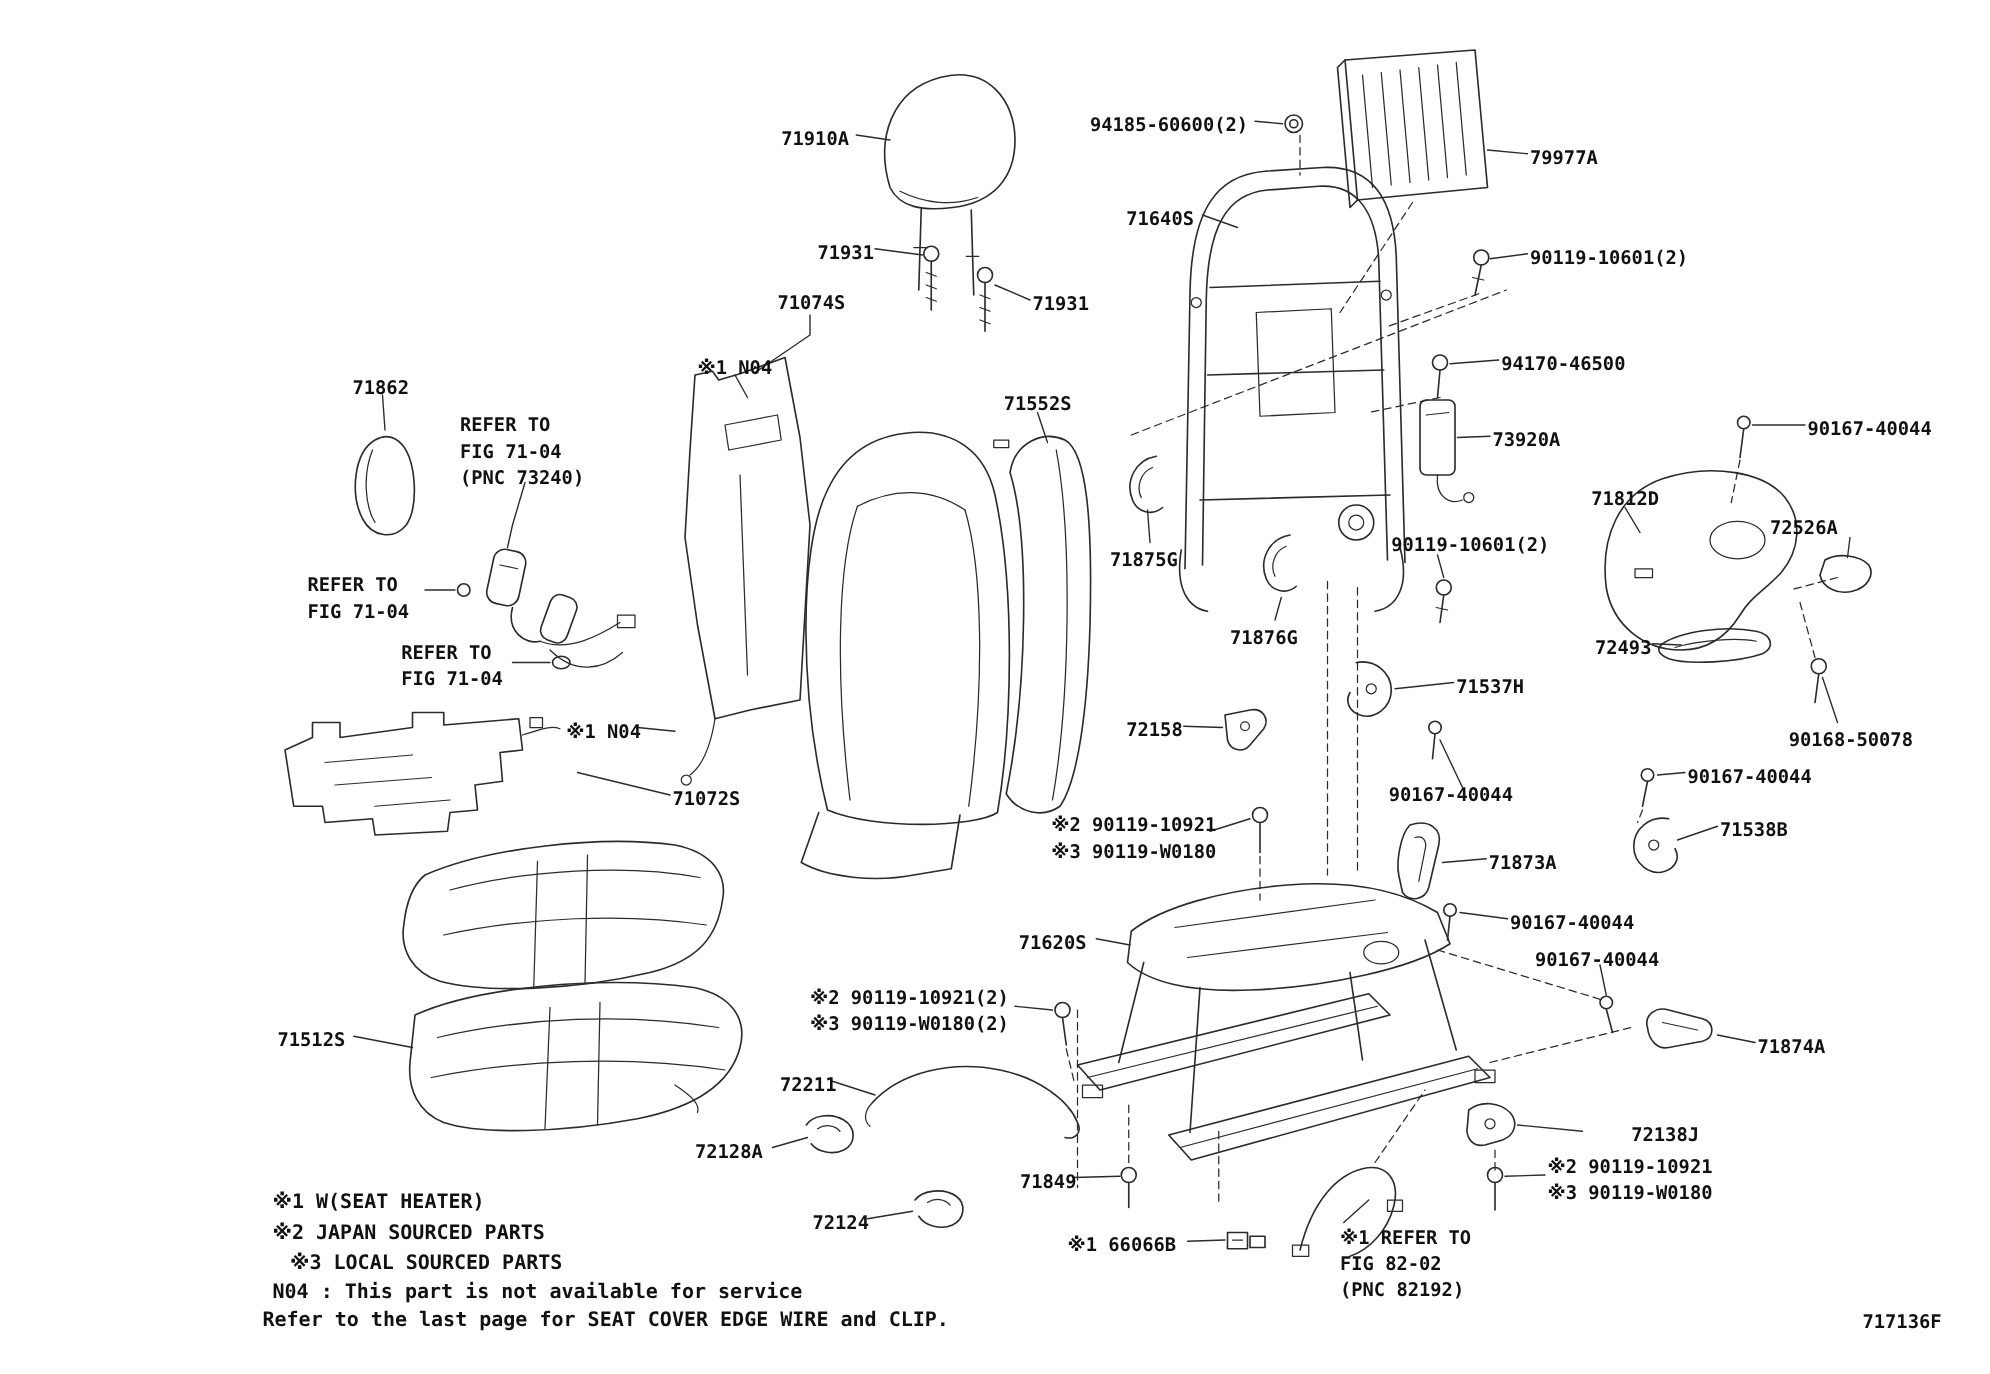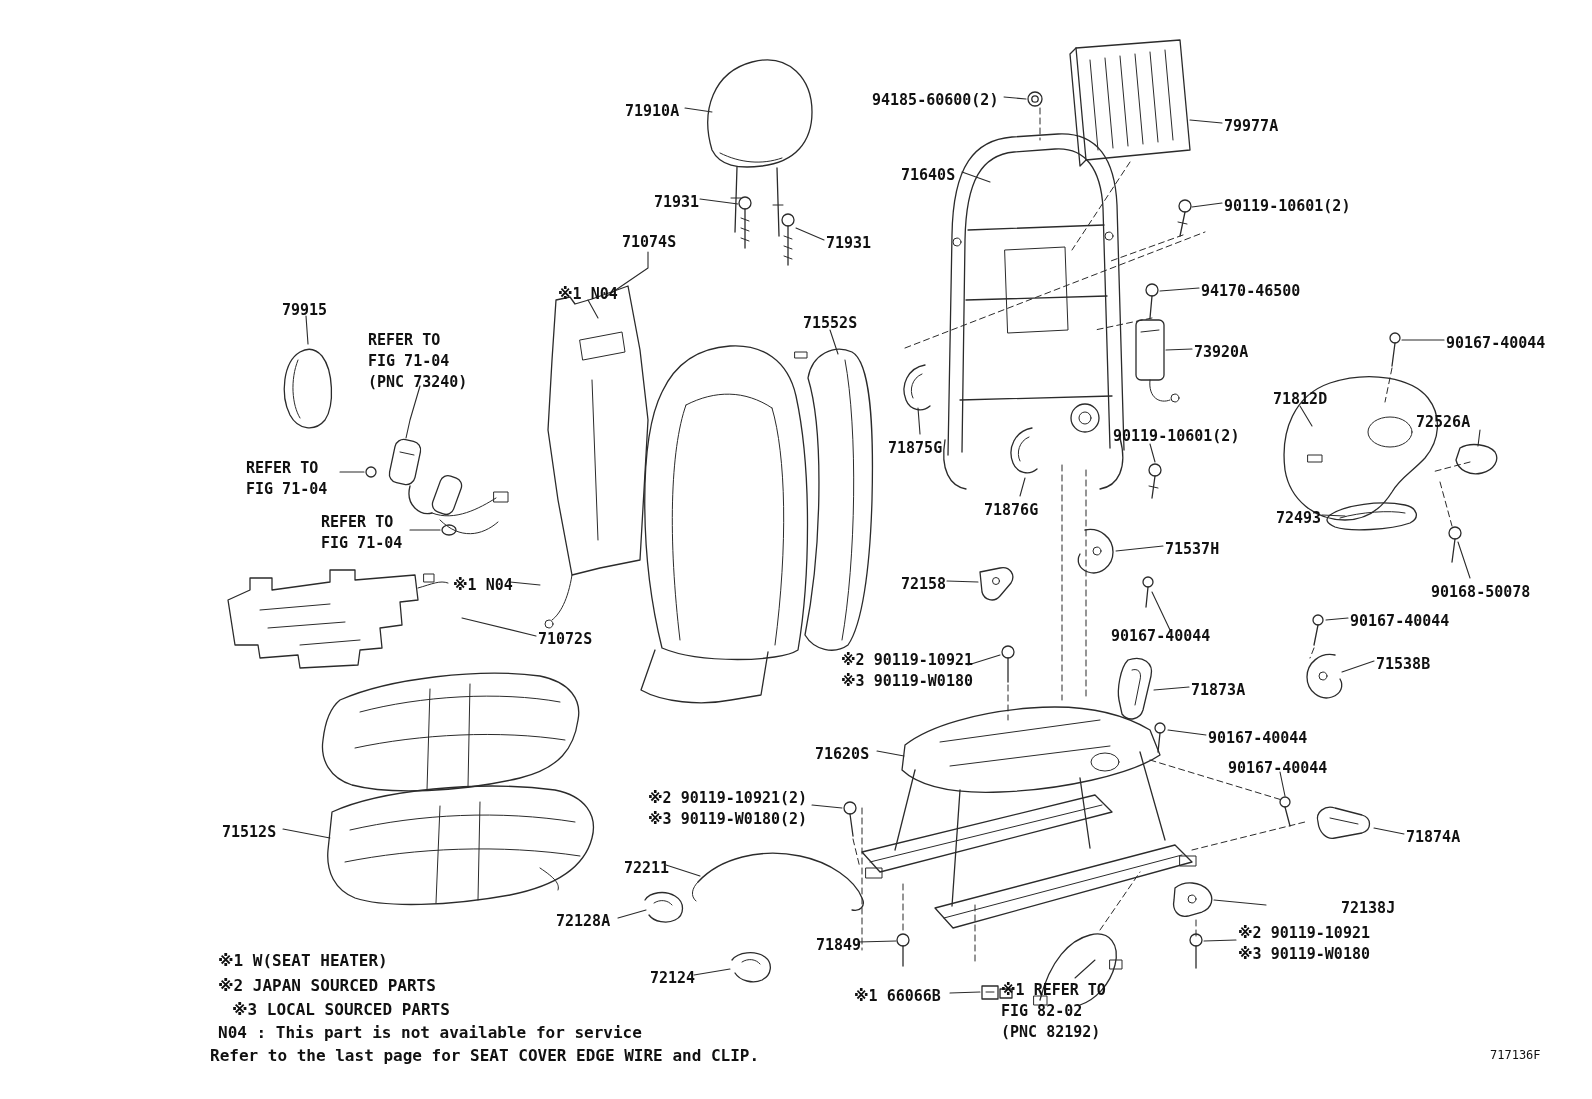--- a/index.html
+++ b/index.html
@@ -2,21 +2,21 @@
 <html><head>
 <meta charset="utf-8">
 <style>
   html,body{margin:0;padding:0;background:#fff;}
   #canvas{position:relative;width:1592px;height:1099px;background:#fff;overflow:hidden;
           font-family:"DejaVu Sans Mono","DejaVu Sans",monospace;}
   #lineart{position:absolute;left:0;top:0;}
   .label{position:absolute;font-weight:bold;font-size:15px;line-height:1.4;color:#111;
          white-space:pre-line;}
   .notes .label{font-size:16px;}
-  .figcode{position:absolute;font-weight:normal;font-size:12px;color:#111;}
+  .figcode{position:absolute;font-weight:bold;font-size:15px;color:#111;}
   svg path,svg line,svg polyline,svg polygon,svg rect,svg circle,svg ellipse{
       fill:none;stroke:#2b2b2b;stroke-width:1.3;stroke-linecap:round;stroke-linejoin:round;}
   svg .thin{stroke-width:1;}
   svg .dash{stroke-width:1;stroke-dasharray:6 4;}
   svg .lead{stroke-width:1.1;}
 </style>
 </head>
 <body>
 
 <div id="canvas">
@@ -366,21 +366,21 @@
   <div class="label" style="left:625px;top:101px">71910A</div>
   <div class="label" style="left:872px;top:90px">94185-60600(2)</div>
   <div class="label" style="left:1224px;top:116px">79977A</div>
   <div class="label" style="left:901px;top:165px">71640S</div>
   <div class="label" style="left:654px;top:192px">71931</div>
   <div class="label" style="left:1224px;top:196px">90119-10601(2)</div>
   <div class="label" style="left:622px;top:232px">71074S</div>
   <div class="label" style="left:826px;top:233px">71931</div>
   <div class="label" style="left:558px;top:284px">※1 N04</div>
   <div class="label" style="left:1201px;top:281px">94170-46500</div>
-  <div class="label" style="left:282px;top:300px">79915</div>
+  <div class="label" style="left:282px;top:300px">71862</div>
   <div class="label" style="left:803px;top:313px">71552S</div>
   <div class="label" style="left:368px;top:330px">REFER TO
 FIG 71-04
 (PNC 73240)</div>
   <div class="label" style="left:1194px;top:342px">73920A</div>
   <div class="label" style="left:1446px;top:333px">90167-40044</div>
   <div class="label" style="left:1273px;top:389px">71812D</div>
   <div class="label" style="left:1416px;top:412px">72526A</div>
   <div class="label" style="left:888px;top:438px">71875G</div>
   <div class="label" style="left:1113px;top:426px">90119-10601(2)</div>
@@ -403,27 +403,27 @@
   <div class="label" style="left:1191px;top:680px">71873A</div>
   <div class="label" style="left:1208px;top:728px">90167-40044</div>
   <div class="label" style="left:815px;top:744px">71620S</div>
   <div class="label" style="left:1228px;top:758px">90167-40044</div>
   <div class="label" style="left:648px;top:788px">※2 90119-10921(2)
 ※3 90119-W0180(2)</div>
   <div class="label" style="left:222px;top:822px">71512S</div>
   <div class="label" style="left:1406px;top:827px">71874A</div>
   <div class="label" style="left:624px;top:858px">72211</div>
   <div class="label" style="left:556px;top:911px">72128A</div>
-  <div class="label" style="left:1341px;top:898px">72138J</div>
+  <div class="label" style="left:1305px;top:898px">72138J</div>
   <div class="label" style="left:816px;top:935px">71849</div>
   <div class="label" style="left:1238px;top:923px">※2 90119-10921
 ※3 90119-W0180</div>
   <div class="label" style="left:650px;top:968px">72124</div>
   <div class="label" style="left:854px;top:986px">※1 66066B</div>
-  <div class="label" style="left:1001px;top:980px">※1 REFER TO
+  <div class="label" style="left:1072px;top:980px">※1 REFER TO
 FIG 82-02
 (PNC 82192)</div>
 
   <div class="notes">
     <div class="label" style="left:218px;top:950px">※1 W(SEAT HEATER)</div>
     <div class="label" style="left:218px;top:975px">※2 JAPAN SOURCED PARTS</div>
     <div class="label" style="left:232px;top:999px">※3 LOCAL SOURCED PARTS</div>
     <div class="label" style="left:218px;top:1022px">N04 : This part is not available for service</div>
     <div class="label" style="left:210px;top:1045px">Refer to the last page for SEAT COVER EDGE WIRE and CLIP.</div>
   </div>

